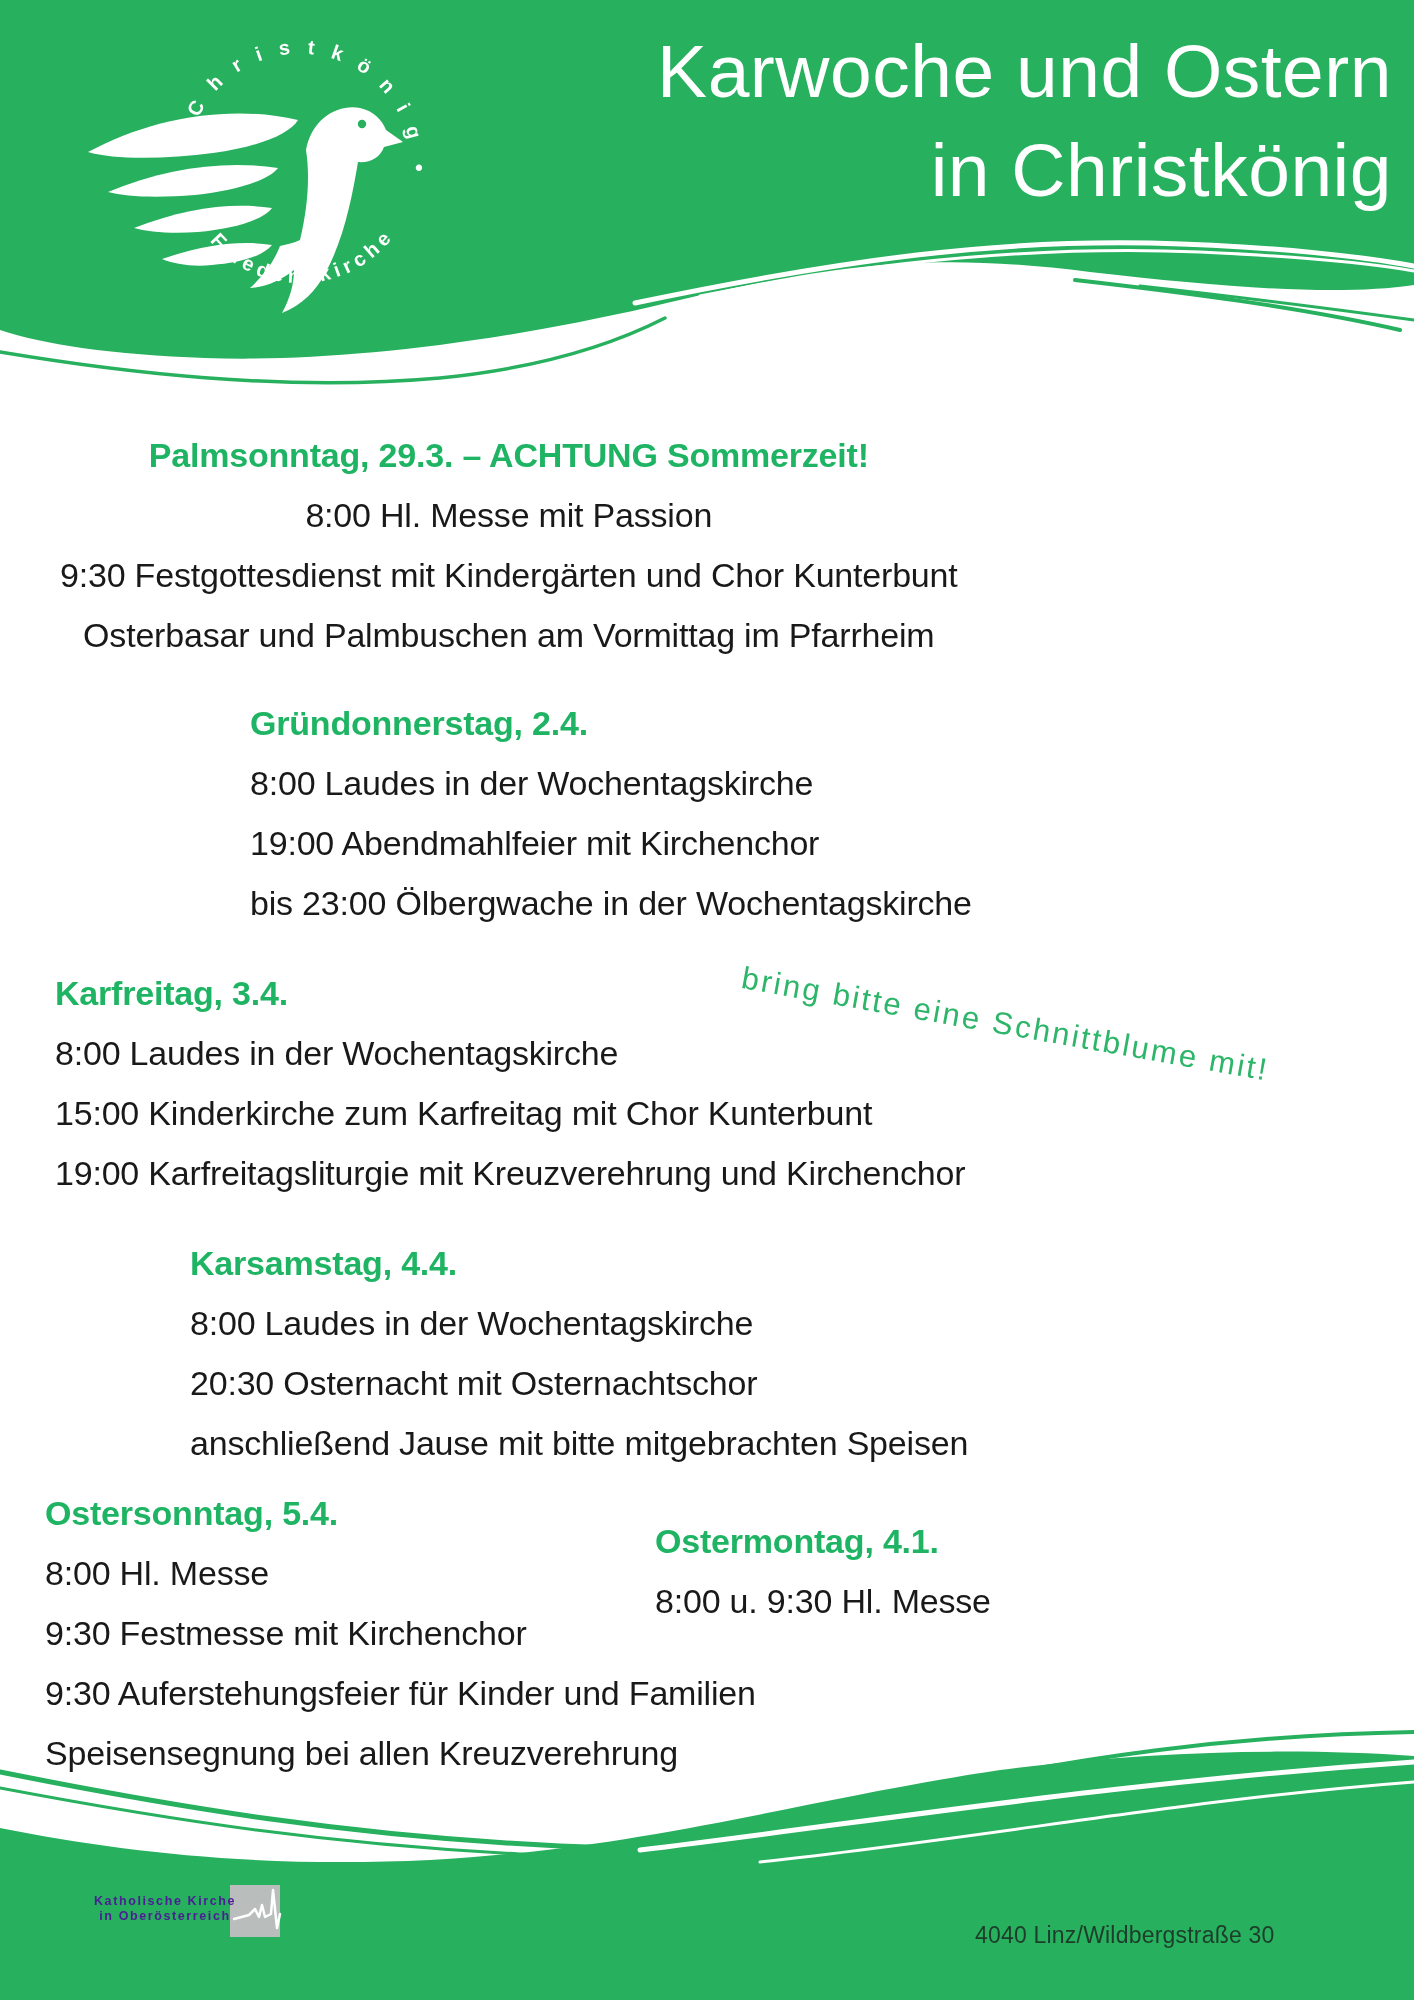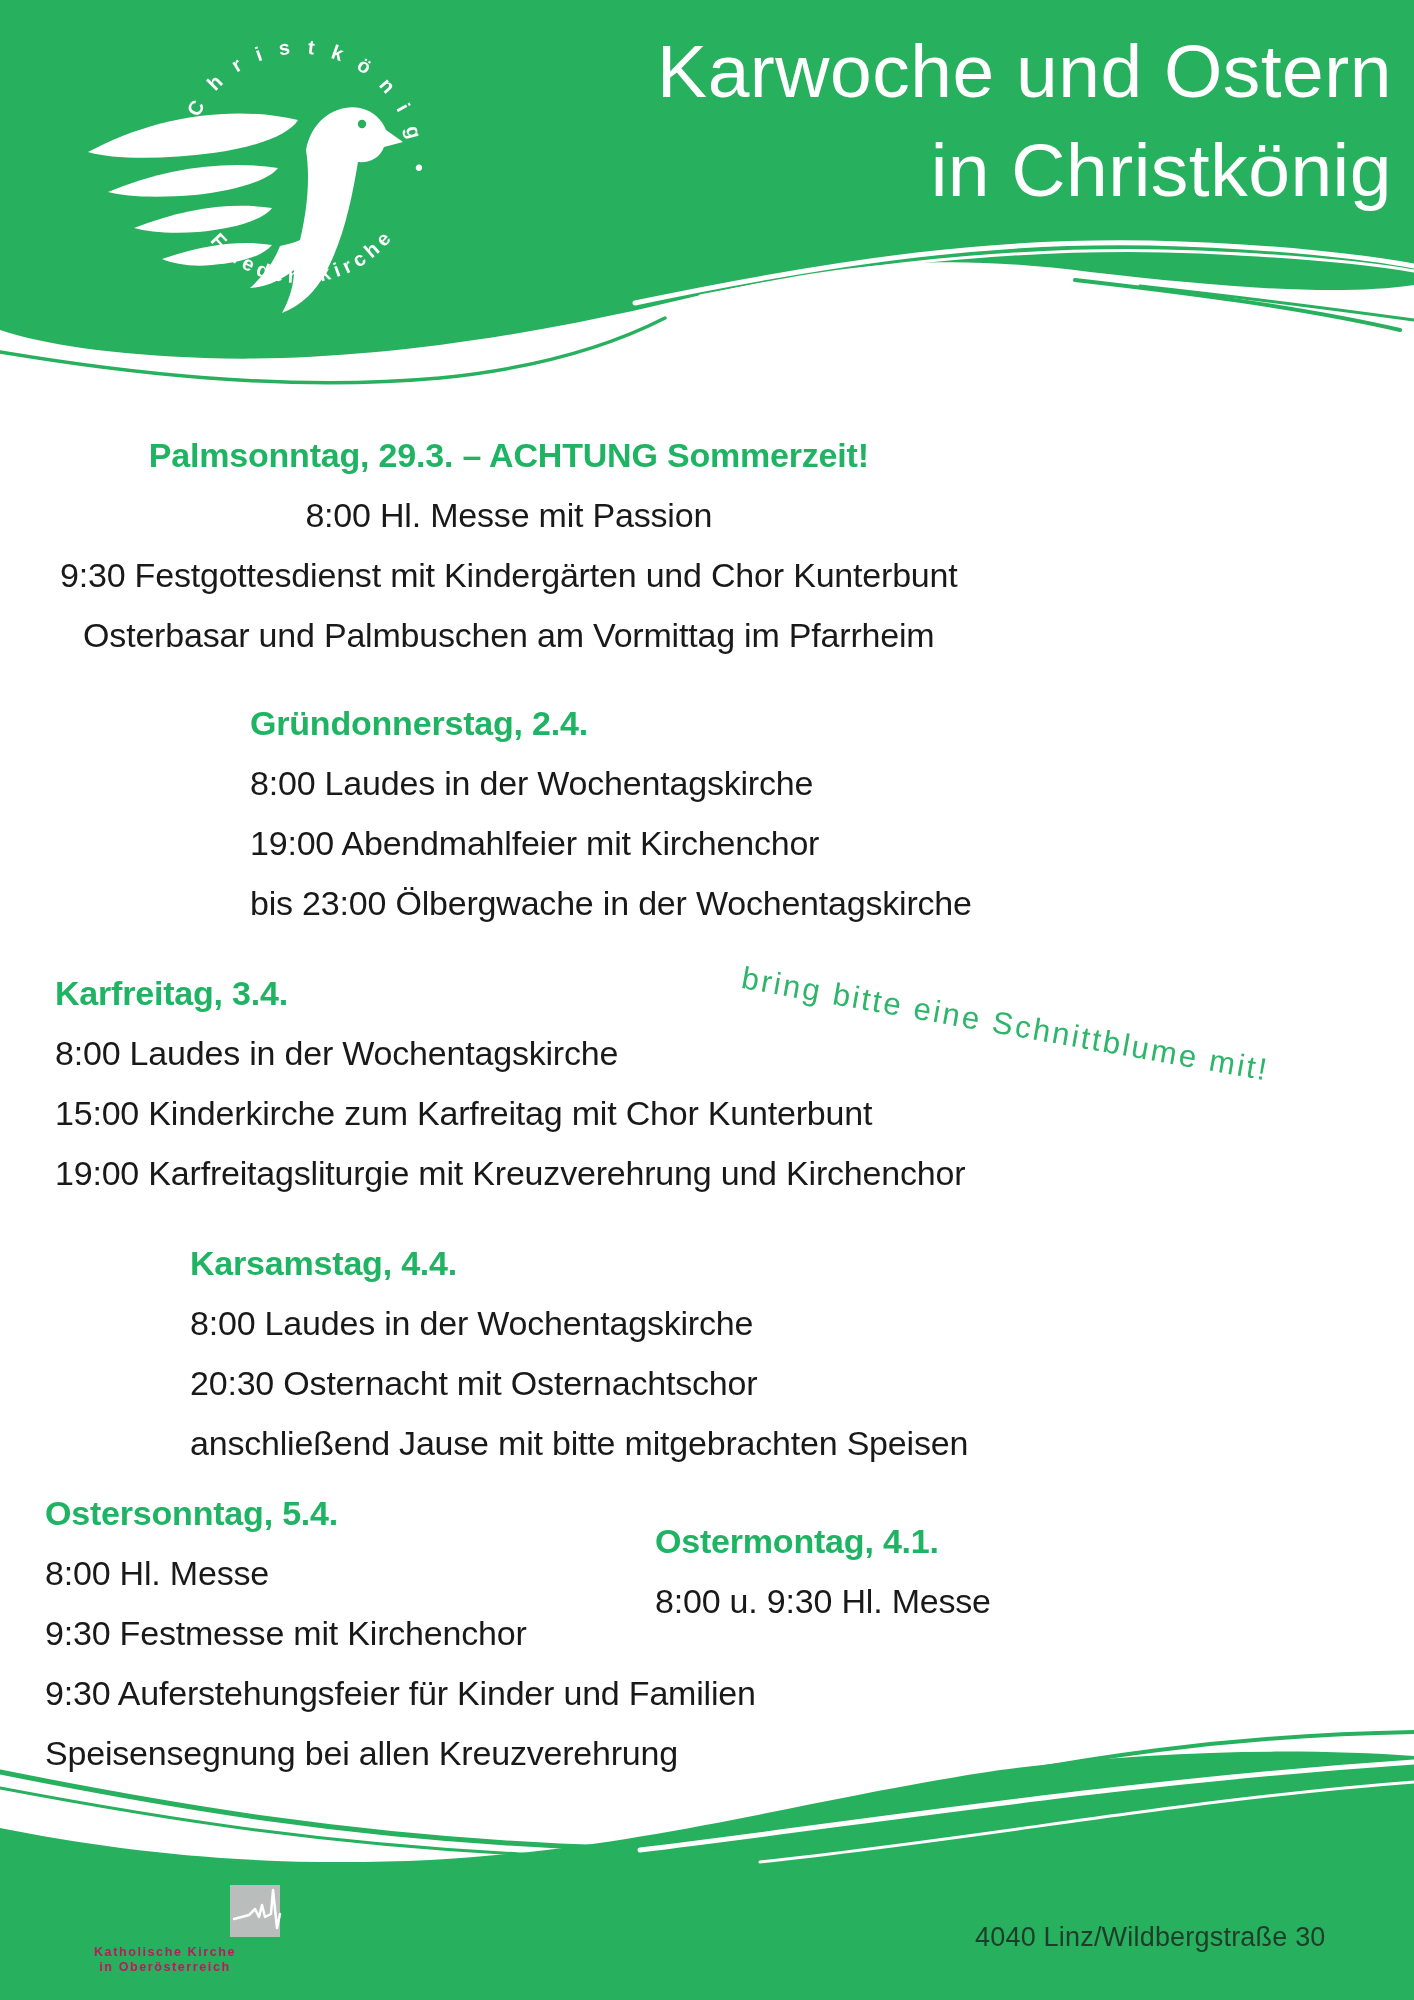--- a/index.html
+++ b/index.html
@@ -24,27 +24,27 @@
   .s3{left:55px;top:963px;}
   .s4{left:190px;top:1233px;}
   .s5{left:45px;top:1483px;}
   .s6{left:655px;top:1511px;}
   .note{
     position:absolute;left:742px;top:960px;
     color:#2db56a;font-size:31px;letter-spacing:2.5px;white-space:nowrap;
     transform:rotate(10deg);transform-origin:0 50%;
   }
   .org{
-    position:absolute;left:80px;top:1945px;width:170px;text-align:center;
+    position:absolute;left:80px;top:1894px;width:170px;text-align:center;
     font-size:12.5px;line-height:15px;font-weight:700;letter-spacing:1.6px;
-    color:#be185d;
+    color:#4c1d95;
   }
   .address{
     position:absolute;left:975px;top:1922px;
-    font-size:27px;color:#1d3d2a;letter-spacing:0.2px;white-space:nowrap;
+    font-size:23px;color:#1d3d2a;letter-spacing:0.2px;white-space:nowrap;
   }
 </style>
 </head>
 <body>
 
 <div class="page">
 
   <svg class="hdr-svg" width="1414" height="400" viewBox="0 0 1414 400">
 
     <path d="M0,0 H1414 V285

